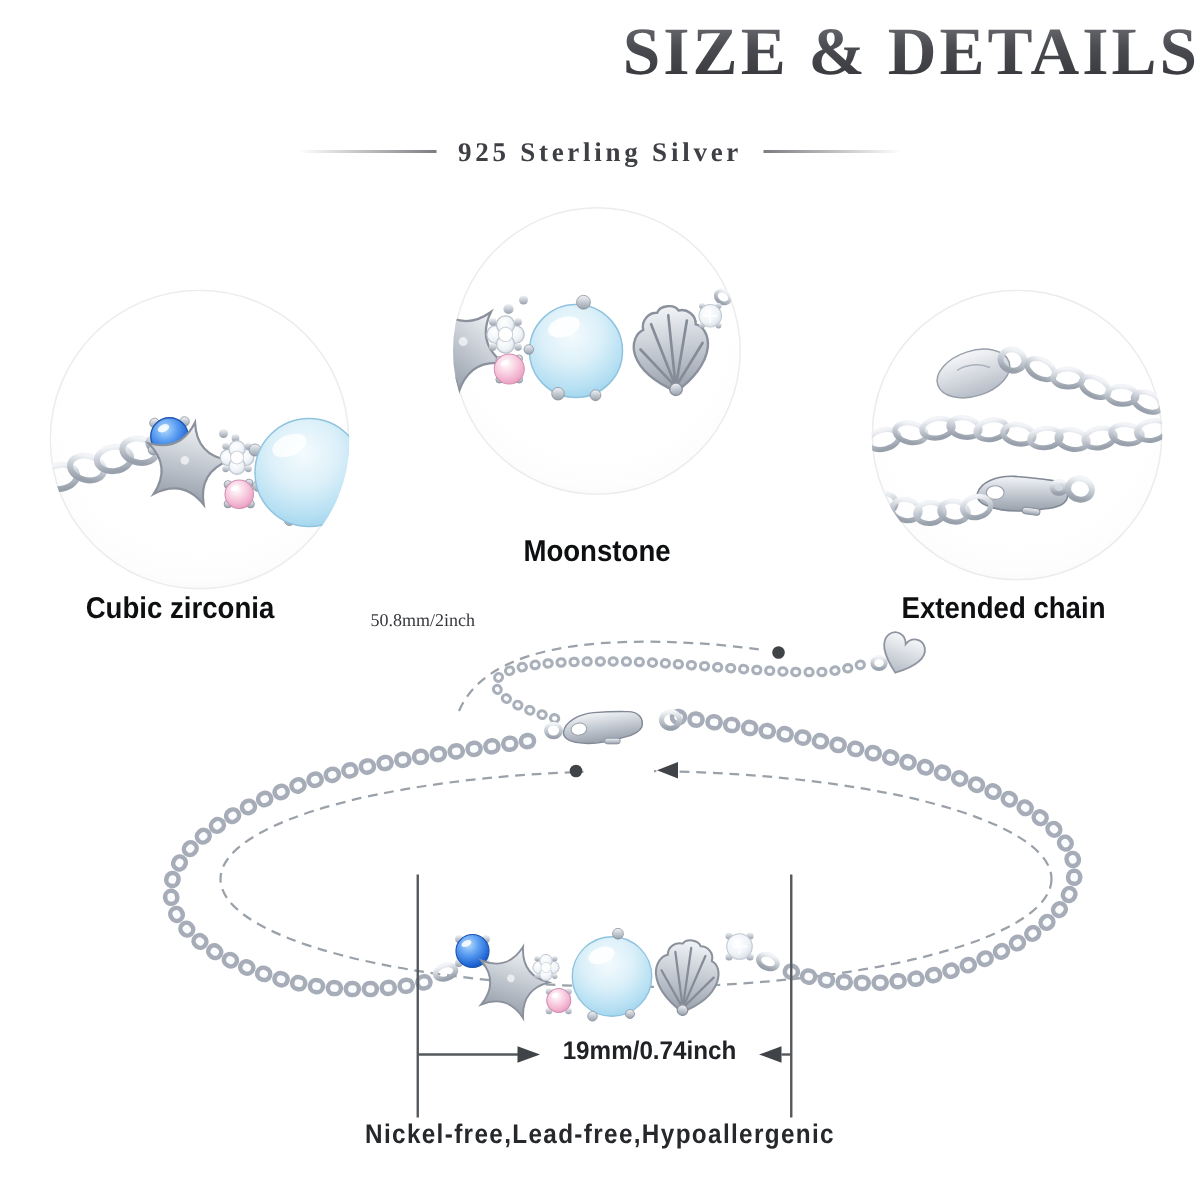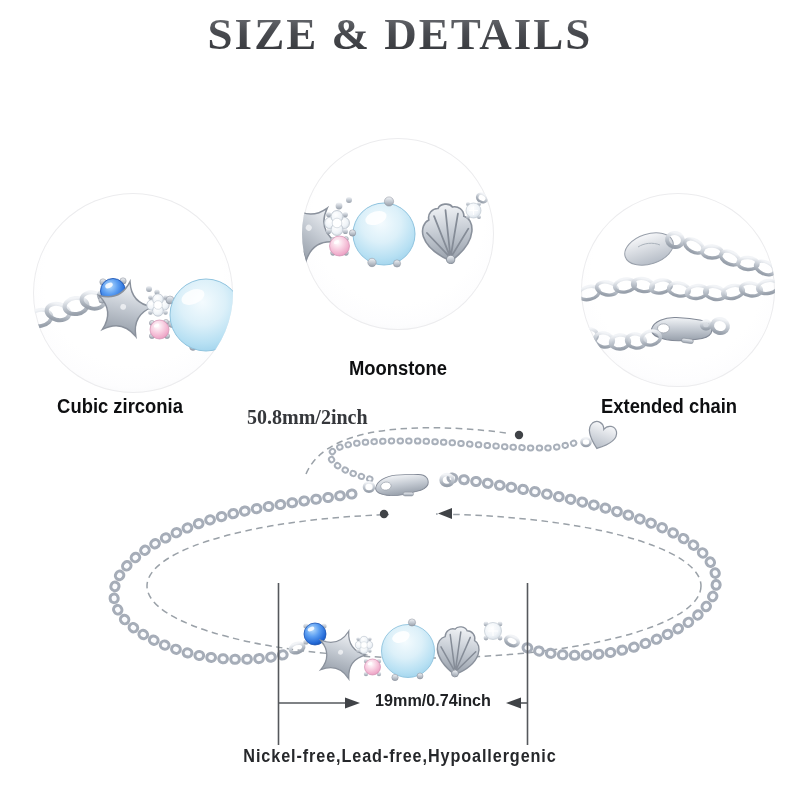--- a/index.html
+++ b/index.html
@@ -1,19 +1,19 @@
 <!DOCTYPE html>
 <html><head>
 <meta charset="utf-8">
 <style>
   html,body{margin:0;padding:0;background:#fff;}
   #page{position:relative;width:800px;height:800px;background:#fff;overflow:hidden;
         font-family:"Liberation Sans",sans-serif;}
   
-  .title{position:absolute;top:8px;left:0;right:0;text-align:center;
+  .title{position:absolute;top:8px;left:0;right:0;text-align:right;
          font-family:"Liberation Serif",serif;font-weight:bold;font-size:45px;
          letter-spacing:2px;color:#4b4d52;}
   @supports (-webkit-background-clip: text){
     .title{background:linear-gradient(180deg,#787a7f 0%,#4a4c51 45%,#303236 100%);
            -webkit-background-clip:text;background-clip:text;color:transparent;}
   }
   .subtitle-row{position:absolute;top:90px;left:0;right:0;height:22px;
                 display:flex;align-items:center;justify-content:center;gap:14px;}
   .subtitle{font-family:"Liberation Serif",serif;font-weight:bold;font-size:18px;
             letter-spacing:2.5px;color:#3e4045;}
@@ -28,21 +28,21 @@
   #callout-left{left:33px;top:193px;width:200px;height:200px;}
   #callout-center{left:302px;top:138px;width:192px;height:192px;}
   #callout-right{left:581px;top:193px;width:194px;height:194px;}
   .callout-label{position:absolute;z-index:3;text-align:center;font-weight:bold;
                  font-size:20px;color:#0e0f11;transform:scaleX(.92);}
   #label-left{left:10px;top:395px;width:220px;}
   #label-center{left:298px;top:357px;width:200px;}
   #label-right{left:564px;top:395px;width:210px;}
   
   .measure-serif{position:absolute;z-index:3;font-family:"Liberation Serif",serif;
-                 font-weight:bold;font-size:20px;color:#35373b;}
+                 font-weight:normal;font-size:12px;color:#35373b;}
   #m-extender{left:247px;top:406px;}
   #m-total{left:316px;top:521px;width:180px;text-align:center;}
   #m-pendant{position:absolute;z-index:3;left:358px;top:691px;width:150px;text-align:center;
              font-weight:bold;font-size:17px;color:#202225;transform:scaleX(.95);}
   .footer-note{position:absolute;z-index:3;left:0;right:0;top:746px;text-align:center;
                font-weight:bold;font-size:18px;letter-spacing:1px;color:#26282b;
                transform:scaleX(.9);}
   
   #scene{position:absolute;left:0;top:0;z-index:1;}
   .dash{fill:none;stroke:#9aa1a8;stroke-width:1.5;stroke-dasharray:6.5 4.5;}
@@ -57,20 +57,25 @@
   .rl-thin{fill:none;stroke:url(#gSilver);stroke-width:2.6;}
   .ribs{fill:none;stroke:#858c97;stroke-width:1.1;stroke-linecap:round;}
   .spark{stroke:#ffffff;stroke-width:1.2;stroke-linecap:round;opacity:.9;}
 </style>
 </head>
 <body>
 
 <div id="page">
 
   <div class="title">SIZE &amp; DETAILS</div>
+  <div class="subtitle-row">
+    <div class="sub-line left"></div>
+    <div class="subtitle">925 Sterling Silver</div>
+    <div class="sub-line right"></div>
+  </div>
 
   <svg id="scene" width="800" height="800" viewBox="0 0 800 800">
     <defs>
       <linearGradient id="gSilver" x1="0" y1="0" x2="0" y2="1">
         <stop offset="0" stop-color="#f2f4f7"></stop>
           <stop offset=".48" stop-color="#c6ccd4"></stop>
           <stop offset="1" stop-color="#98a0ab"></stop>
       </linearGradient>
       <linearGradient id="gTag" x1="0" y1="0" x2="0" y2="1">
         <stop offset="0" stop-color="#f6f7f9"></stop>

